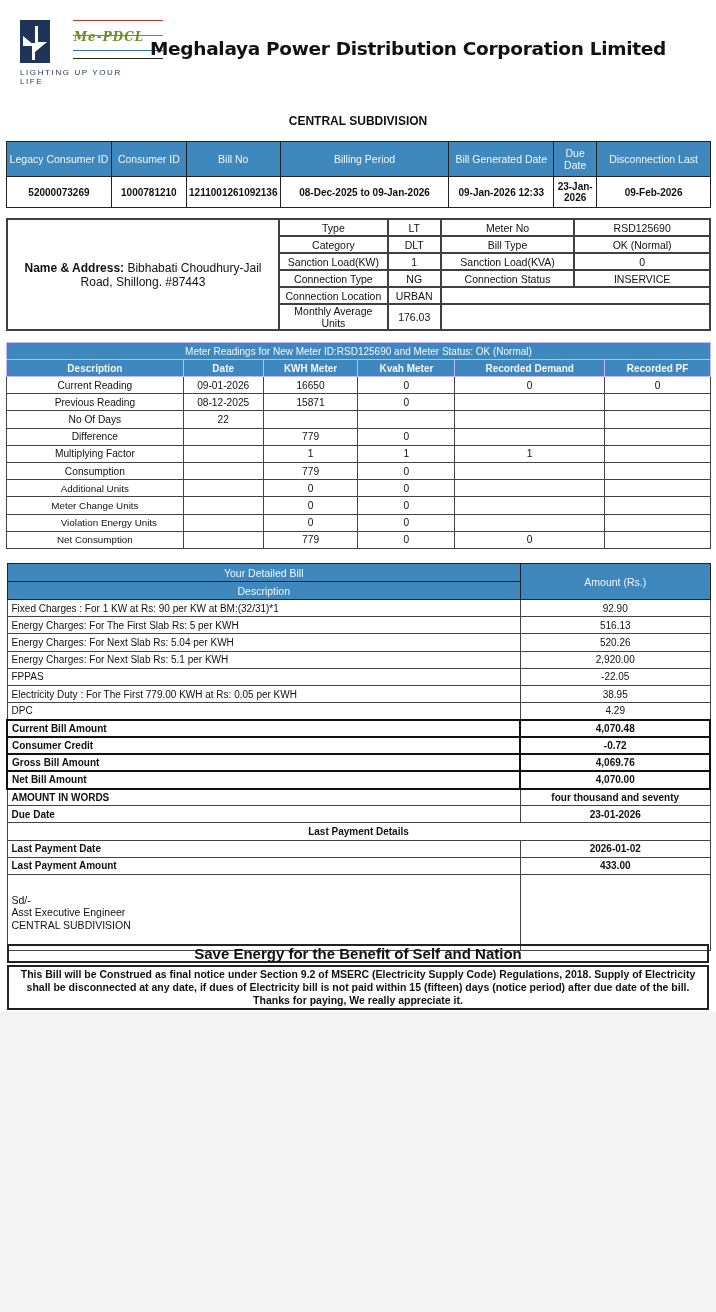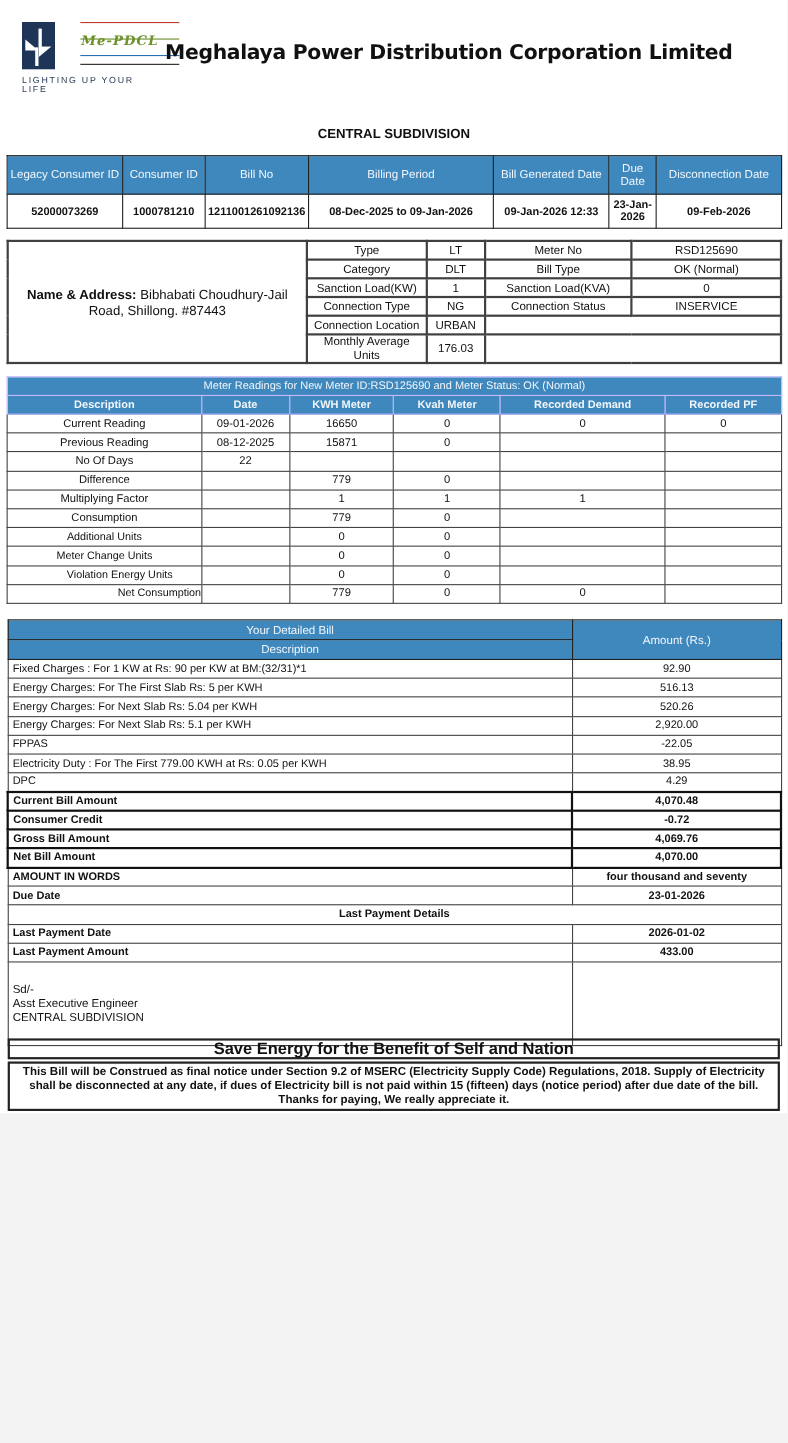--- a/index.html
+++ b/index.html
@@ -85,21 +85,21 @@
         <col style="width:114px">
     </colgroup>
     <tbody>
         <tr id="t1-head">
           <th>Legacy Consumer ID</th>
           <th>Consumer ID</th>
           <th>Bill No</th>
           <th>Billing Period</th>
           <th>Bill Generated Date</th>
           <th>Due Date</th>
-          <th>Disconnection Date</th>
+          <th>Disconnection Last</th>
         </tr>
     <tr id="t1-vals">
           <td>52000073269</td>
           <td>1000781210</td>
           <td>1211001261092136</td>
           <td>08-Dec-2025 to 09-Jan-2026</td>
           <td>09-Jan-2026 12:33</td>
           <td>23-Jan-2026</td>
           <td>09-Feb-2026</td>
         </tr>
@@ -242,21 +242,21 @@
         </tr>
         <tr>
           <td style="font-size: 9.8px; padding-left: 28px;">Violation Energy Units</td>
           <td></td>
           <td>0</td>
           <td>0</td>
           <td></td>
           <td></td>
         </tr>
         <tr>
-          <td style="font-size: 9.8px; text-align: right;">Net Consumption</td>
+          <td style="font-size: 9.8px;">Net Consumption</td>
           <td></td>
           <td>779</td>
           <td>0</td>
           <td>0</td>
           <td></td>
         </tr>
       </tbody>
   </table>
 
   <table class="t4">

